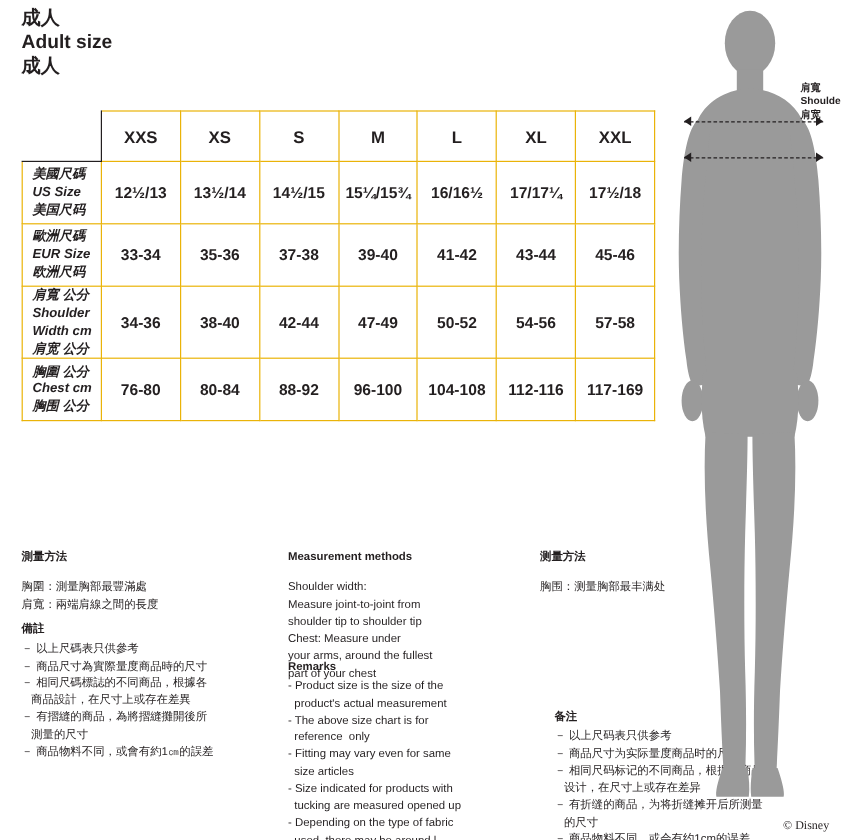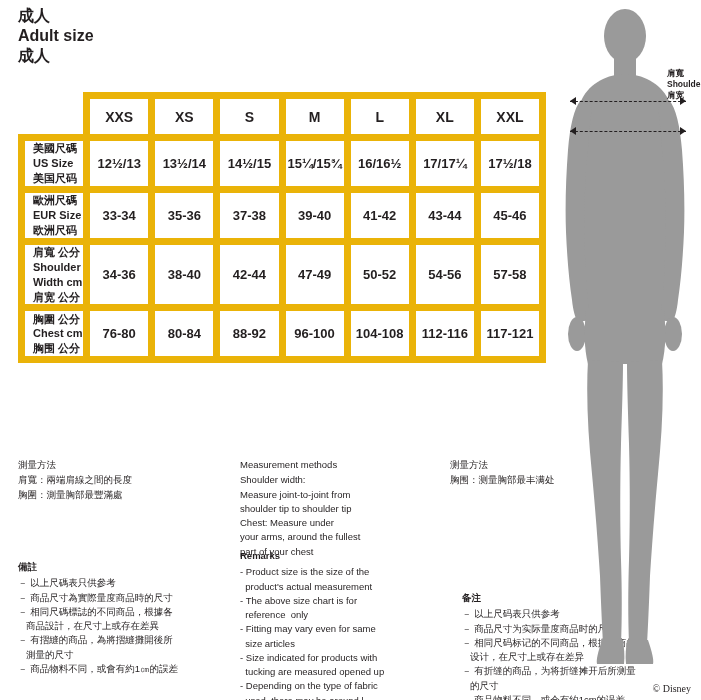--- a/index.html
+++ b/index.html
@@ -28,35 +28,36 @@
   
   #size-table {
     position: absolute;
     left: 18px;
     top: 92px;
     width: 528px;
     border-collapse: collapse;
     table-layout: fixed;
   }
   #size-table td, #size-table th {
-    border: 7px solid #eab308;
+    border: 1px solid #eab308;
     text-align: center;
     vertical-align: middle;
     font-size: 13px;
     font-weight: bold;
     padding: 0;
     height: 52px;
   }
   #size-table thead th { height: 42px; font-size: 14px; }
   #size-table .rowhead {
     text-align: left;
     padding-left: 8px;
     font-size: 11px;
     line-height: 1.35;
     width: 96px;
+    font-style: italic;
   }
   #size-table .rowhead .l-cn  { display: block; font-weight: bold; }
   #size-table .rowhead .l-en  { display: block; font-weight: bold; }
   #size-table .rowhead .l-cn2 { display: block; font-weight: bold; }
   #size-table .corner { border: 1px solid #231f20; border-left: none; border-top: none; }
   #size-table thead th.corner { border-top: none; border-left: none; }
   .cell-us  { font-size: 12.5px; }
   .cell-eur { font-size: 13.5px; }
 
   
@@ -68,29 +69,29 @@
   
   .notes-col {
     position: absolute;
     font-size: 9.5px;
     line-height: 1.5;
   }
   .notes-col.c1 { left: 18px;  top: 458px; width: 205px; }
   .notes-col.c2 { left: 240px; top: 458px; width: 200px; }
   .notes-col.c3 { left: 450px; top: 458px; width: 200px; }
 
-  .notes-head { font-weight: normal; margin-bottom: 1px; }
+  .notes-head { font-weight: bold; margin-bottom: 11px; }
   .notes-line { white-space: pre-wrap; }
 
   .remarks-col {
     position: absolute;
     font-size: 9.5px;
     line-height: 1.5;
   }
-  .remarks-col.c1 { left: 18px;  top: 560px; width: 210px; }
+  .remarks-col.c1 { left: 18px;  top: 518px; width: 210px; }
   .remarks-col.c2 { left: 240px; top: 549px; width: 200px; }
   .remarks-col.c3 { left: 462px; top: 549px; width: 210px; margin-top: 42px; }
   .remarks-head { font-weight: bold; margin-bottom: 2px; }
   .remark-item { white-space: pre-wrap; margin-bottom: 0px; }
 
   
   #figure-area {
     position: absolute;
     left: 548px;
     top: 0;
@@ -215,29 +216,29 @@
         <span class="l-cn">胸圍 公分</span>
         <span class="l-en">Chest cm</span>
         <span class="l-cn2">胸围 公分</span>
       </td>
       <td>76-80</td>
       <td>80-84</td>
       <td>88-92</td>
       <td>96-100</td>
       <td>104-108</td>
       <td>112-116</td>
-      <td>117-121</td>
+      <td>117-169</td>
     </tr>
   </tbody>
 </table>
 
 <div class="notes-col c1">
   <div class="notes-head">測量方法</div>
+  <div class="notes-line">胸圍：測量胸部最豐滿處</div>
   <div class="notes-line">肩寬：兩端肩線之間的長度</div>
-  <div class="notes-line">胸圍：測量胸部最豐滿處</div>
 </div>
 
 <div class="notes-col c2">
   <div class="notes-head">Measurement methods</div>
   <div class="notes-line">Shoulder width:</div>
   <div class="notes-line">Measure joint-to-joint from</div>
   <div class="notes-line">shoulder tip to shoulder tip</div>
   <div class="notes-line">Chest: Measure under</div>
   <div class="notes-line">your arms, around the fullest</div>
   <div class="notes-line">part of your chest</div>

